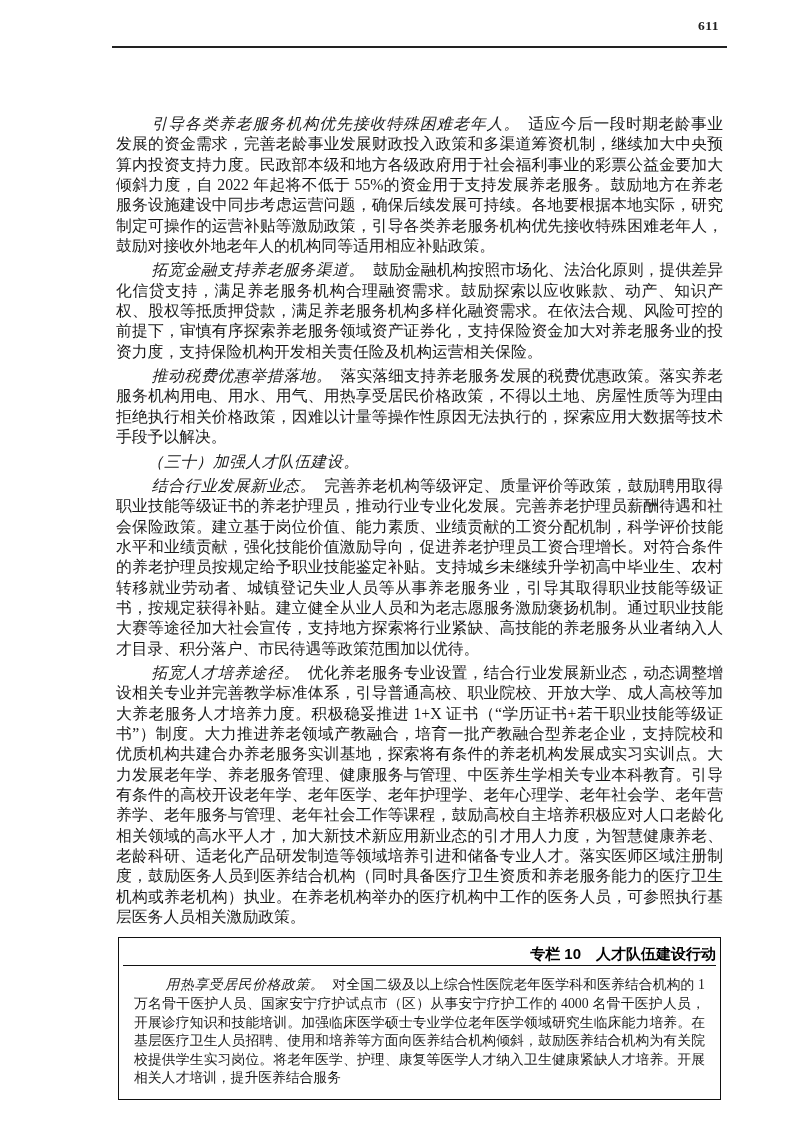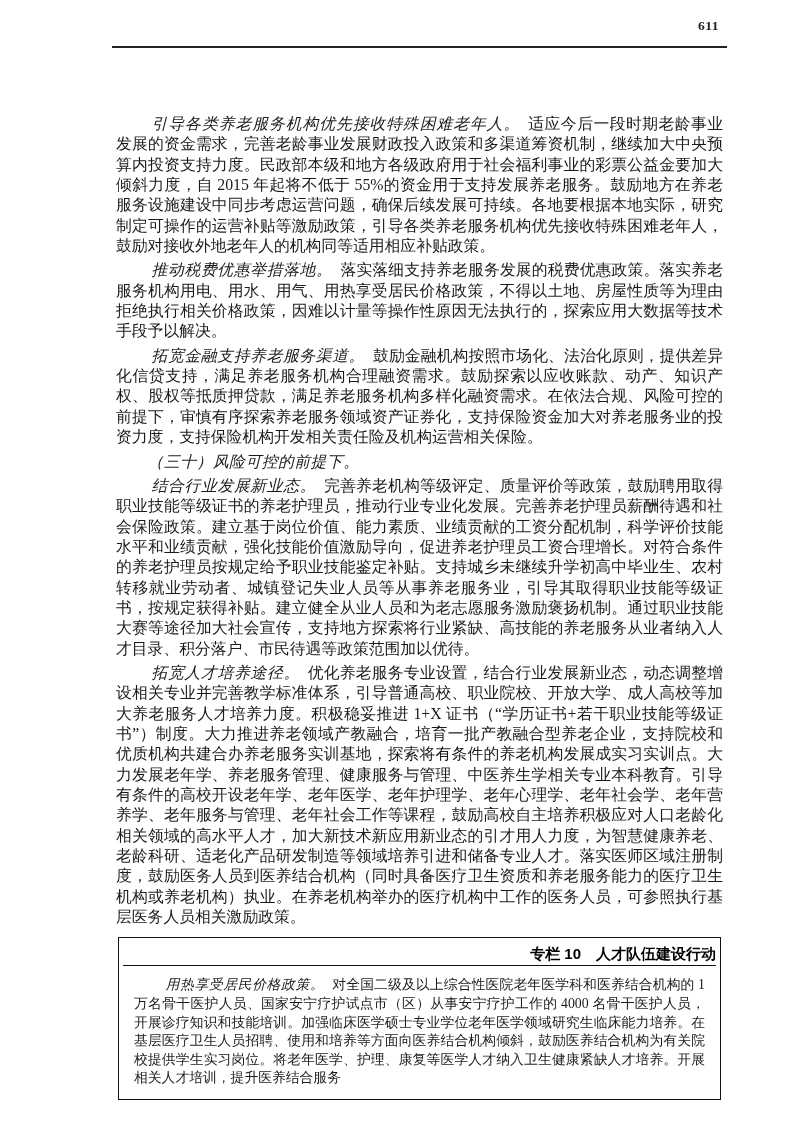--- a/index.html
+++ b/index.html
@@ -87,27 +87,27 @@
 </head>
 <body>
 
 <div class="page">
 
   <div class="pagenum">611</div>
   <div class="header-rule"></div>
 
   <div class="content">
 
-    <p><span class="kai">引导各类养老服务机构优先接收特殊困难老年人。</span><span>适应今后一段时期老龄事业发展的资金需求，完善老龄事业发展财政投入政策和多渠道筹资机制，继续加大中央预算内投资支持力度。民政部本级和地方各级政府用于社会福利事业的彩票公益金要加大倾斜力度，自 2015 年起将不低于 55%的资金用于支持发展养老服务。鼓励地方在养老服务设施建设中同步考虑运营问题，确保后续发展可持续。各地要根据本地实际，研究制定可操作的运营补贴等激励政策，引导各类养老服务机构优先接收特殊困难老年人，鼓励对接收外地老年人的机构同等适用相应补贴政策。</span></p>
+    <p><span class="kai">引导各类养老服务机构优先接收特殊困难老年人。</span><span>适应今后一段时期老龄事业发展的资金需求，完善老龄事业发展财政投入政策和多渠道筹资机制，继续加大中央预算内投资支持力度。民政部本级和地方各级政府用于社会福利事业的彩票公益金要加大倾斜力度，自 2022 年起将不低于 55%的资金用于支持发展养老服务。鼓励地方在养老服务设施建设中同步考虑运营问题，确保后续发展可持续。各地要根据本地实际，研究制定可操作的运营补贴等激励政策，引导各类养老服务机构优先接收特殊困难老年人，鼓励对接收外地老年人的机构同等适用相应补贴政策。</span></p>
+
+    <p><span class="kai">拓宽金融支持养老服务渠道。</span><span>鼓励金融机构按照市场化、法治化原则，提供差异化信贷支持，满足养老服务机构合理融资需求。鼓励探索以应收账款、动产、知识产权、股权等抵质押贷款，满足养老服务机构多样化融资需求。在依法合规、风险可控的前提下，审慎有序探索养老服务领域资产证券化，支持保险资金加大对养老服务业的投资力度，支持保险机构开发相关责任险及机构运营相关保险。</span></p>
 
     <p><span class="kai">推动税费优惠举措落地。</span><span>落实落细支持养老服务发展的税费优惠政策。落实养老服务机构用电、用水、用气、用热享受居民价格政策，不得以土地、房屋性质等为理由拒绝执行相关价格政策，因难以计量等操作性原因无法执行的，探索应用大数据等技术手段予以解决。</span></p>
 
-    <p><span class="kai">拓宽金融支持养老服务渠道。</span><span>鼓励金融机构按照市场化、法治化原则，提供差异化信贷支持，满足养老服务机构合理融资需求。鼓励探索以应收账款、动产、知识产权、股权等抵质押贷款，满足养老服务机构多样化融资需求。在依法合规、风险可控的前提下，审慎有序探索养老服务领域资产证券化，支持保险资金加大对养老服务业的投资力度，支持保险机构开发相关责任险及机构运营相关保险。</span></p>
-
-    <p class="section-heading">（三十）风险可控的前提下。</p>
+    <p class="section-heading">（三十）加强人才队伍建设。</p>
 
     <p><span class="kai">结合行业发展新业态。</span><span>完善养老机构等级评定、质量评价等政策，鼓励聘用取得职业技能等级证书的养老护理员，推动行业专业化发展。完善养老护理员薪酬待遇和社会保险政策。建立基于岗位价值、能力素质、业绩贡献的工资分配机制，科学评价技能水平和业绩贡献，强化技能价值激励导向，促进养老护理员工资合理增长。对符合条件的养老护理员按规定给予职业技能鉴定补贴。支持城乡未继续升学初高中毕业生、农村转移就业劳动者、城镇登记失业人员等从事养老服务业，引导其取得职业技能等级证书，按规定获得补贴。建立健全从业人员和为老志愿服务激励褒扬机制。通过职业技能大赛等途径加大社会宣传，支持地方探索将行业紧缺、高技能的养老服务从业者纳入人才目录、积分落户、市民待遇等政策范围加以优待。</span></p>
 
     <p><span class="kai">拓宽人才培养途径。</span><span>优化养老服务专业设置，结合行业发展新业态，动态调整增设相关专业并完善教学标准体系，引导普通高校、职业院校、开放大学、成人高校等加大养老服务人才培养力度。积极稳妥推进 1+X 证书（“学历证书+若干职业技能等级证书”）制度。大力推进养老领域产教融合，培育一批产教融合型养老企业，支持院校和优质机构共建合办养老服务实训基地，探索将有条件的养老机构发展成实习实训点。大力发展老年学、养老服务管理、健康服务与管理、中医养生学相关专业本科教育。引导有条件的高校开设老年学、老年医学、老年护理学、老年心理学、老年社会学、老年营养学、老年服务与管理、老年社会工作等课程，鼓励高校自主培养积极应对人口老龄化相关领域的高水平人才，加大新技术新应用新业态的引才用人力度，为智慧健康养老、老龄科研、适老化产品研发制造等领域培养引进和储备专业人才。落实医师区域注册制度，鼓励医务人员到医养结合机构（同时具备医疗卫生资质和养老服务能力的医疗卫生机构或养老机构）执业。在养老机构举办的医疗机构中工作的医务人员，可参照执行基层医务人员相关激励政策。</span></p>
 
     <div class="box">
       <div class="box-title">专栏 10　人才队伍建设行动</div>
       <div class="box-body">
         <p><span class="kai">用热享受居民价格政策。</span><span>对全国二级及以上综合性医院老年医学科和医养结合机构的 1 万名骨干医护人员、国家安宁疗护试点市（区）从事安宁疗护工作的 4000 名骨干医护人员，开展诊疗知识和技能培训。加强临床医学硕士专业学位老年医学领域研究生临床能力培养。在基层医疗卫生人员招聘、使用和培养等方面向医养结合机构倾斜，鼓励医养结合机构为有关院校提供学生实习岗位。将老年医学、护理、康复等医学人才纳入卫生健康紧缺人才培养。开展相关人才培训，提升医养结合服务</span></p>
       </div>

